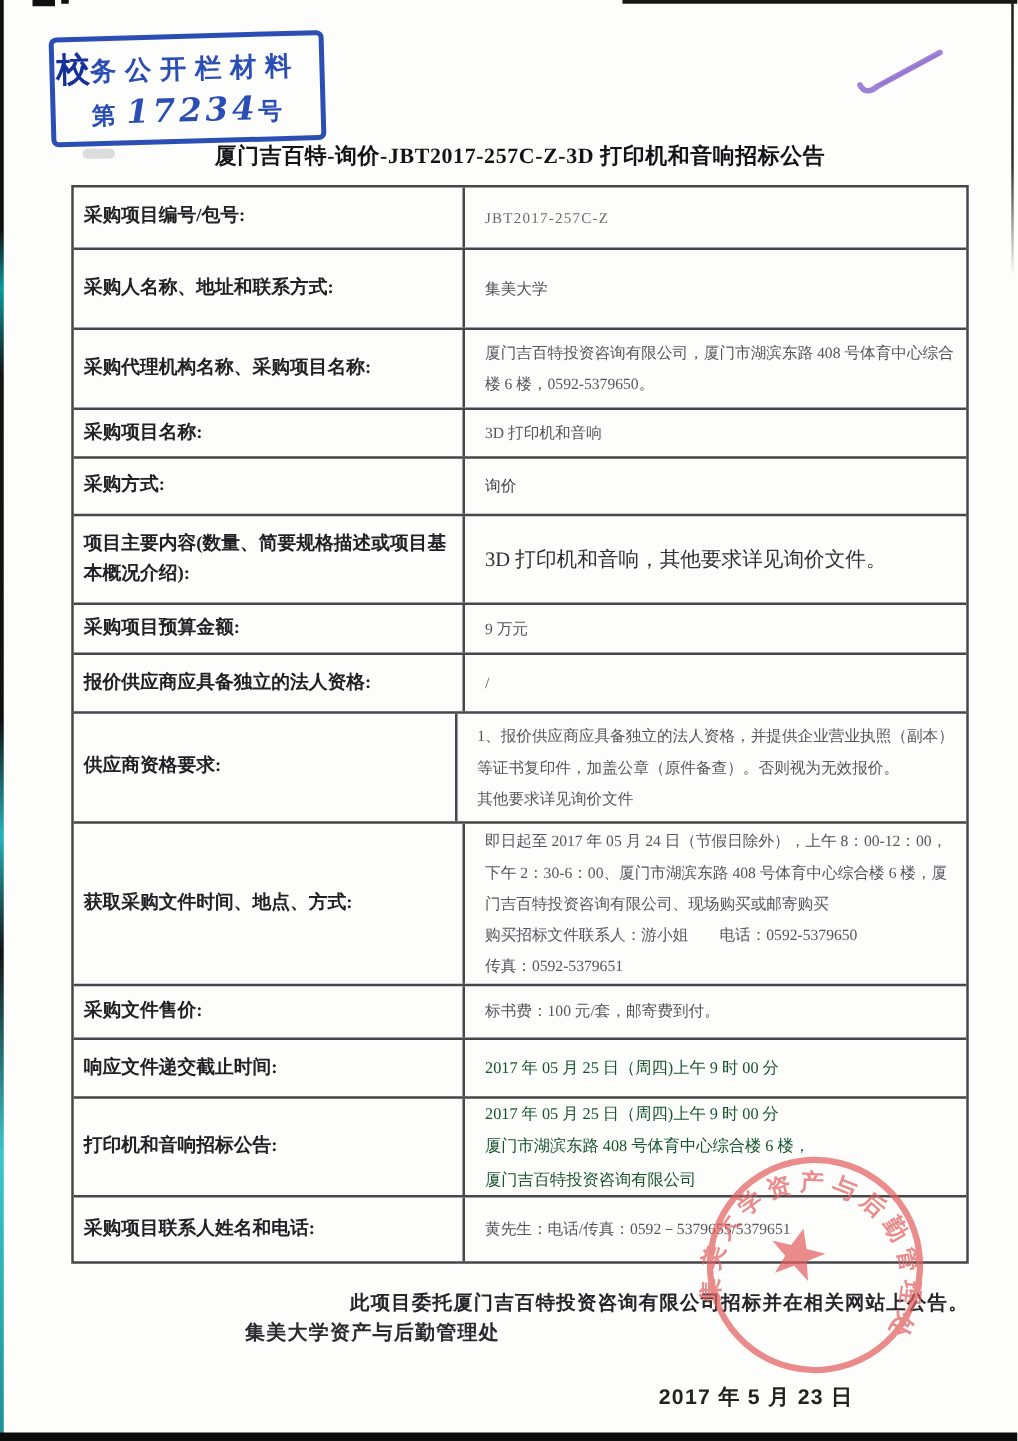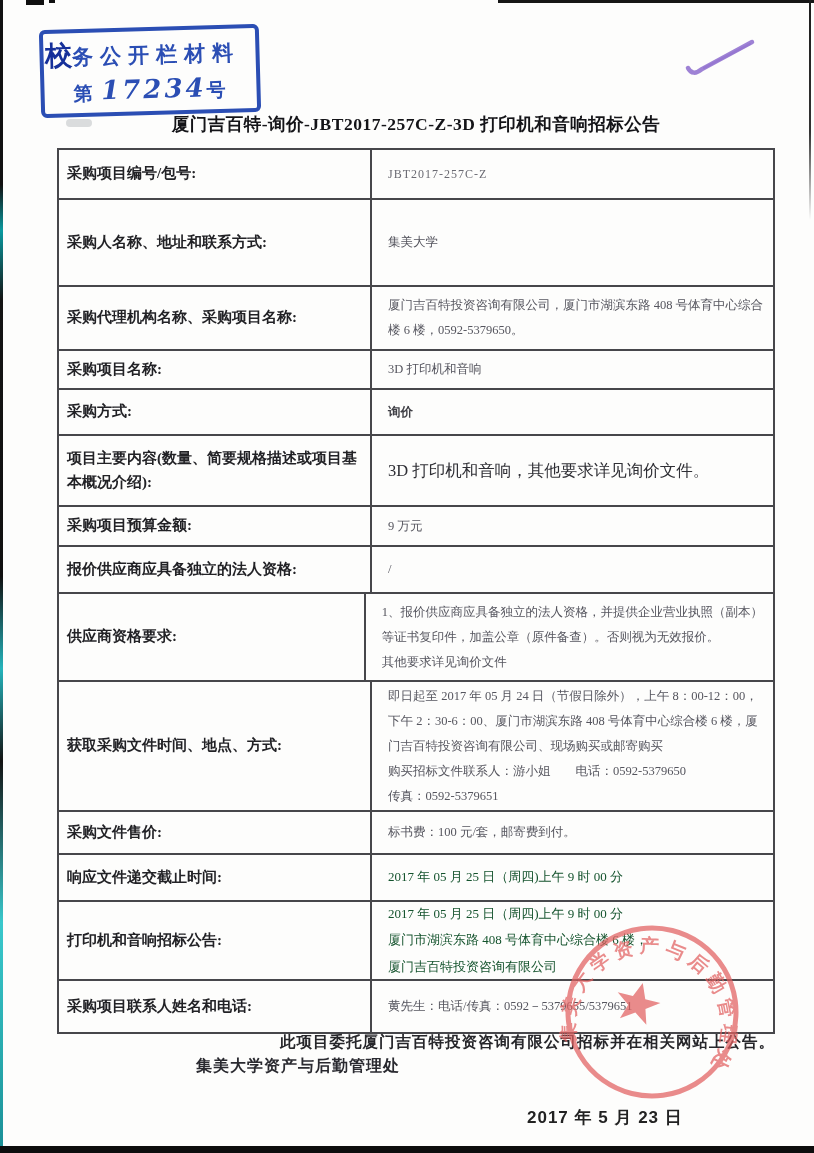--- a/index.html
+++ b/index.html
@@ -43,30 +43,30 @@
   
   .notice-table{left:57px;top:148px;width:714px;border:2px solid var(--ink-border);}
   .row{display:flex;box-sizing:border-box;}
   .row + .row{border-top:2px solid var(--ink-border);}
   .cell{box-sizing:border-box;display:flex;flex-direction:column;justify-content:center;}
   .cell.label{width:313px;border-right:2px solid var(--ink-border);padding:4px 8px 4px 8px;
     font-size:15px;font-weight:700;color:var(--label-ink);line-height:1.55;}
   .cell.value{flex:1;padding:4px 10px 4px 16px;font-size:12.5px;color:var(--value-ink);line-height:25px;}
   .vline{white-space:nowrap;}
   
-  .row:nth-child(1){height:48px}  .row:nth-child(2){height:87px}
+  .row:nth-child(1){height:48px}  .row:nth-child(2){height:64px}
   .row:nth-child(3){height:64px}  .row:nth-child(4){height:39px}
   .row:nth-child(5){height:46px}  .row:nth-child(6){height:71px}
   .row:nth-child(7){height:40px}  .row:nth-child(8){height:47px}
   .row:nth-child(9){height:88px}  .row:nth-child(10){height:130px}
   .row:nth-child(11){height:43px} .row:nth-child(12){height:47px}
   .row:nth-child(13){height:79px} .row:nth-child(14){height:53px}
   
   .row.v-code .cell.value{color:#6a6a72;font-size:12px;letter-spacing:1px;}
-  .row.v-bold .cell.value{font-weight:700;color:#3f3f45;}
+  .row.v-bold .cell.value{font-weight:400;color:#3f3f45;}
   .row.v-large .cell.value{font-size:16.5px;color:#2f2f35;line-height:27px;}
   .row.v-date .cell.value{font-size:13px;color:#14532d;line-height:26.5px;}
 
   
   .footer-line1{left:57px;top:1032px;width:718px;text-align:right;font-size:15.5px;
     font-weight:700;color:#26262a;letter-spacing:1px;white-space:nowrap;}
   .footer-dept{left:196px;top:1056px;font-size:16px;font-weight:700;color:#2a2a30;letter-spacing:1px;white-space:nowrap;}
   .footer-date{left:527px;top:1106px;font-size:17px;font-weight:700;color:#222;
     font-family:"Liberation Sans",sans-serif;letter-spacing:1px;white-space:nowrap;}
 

